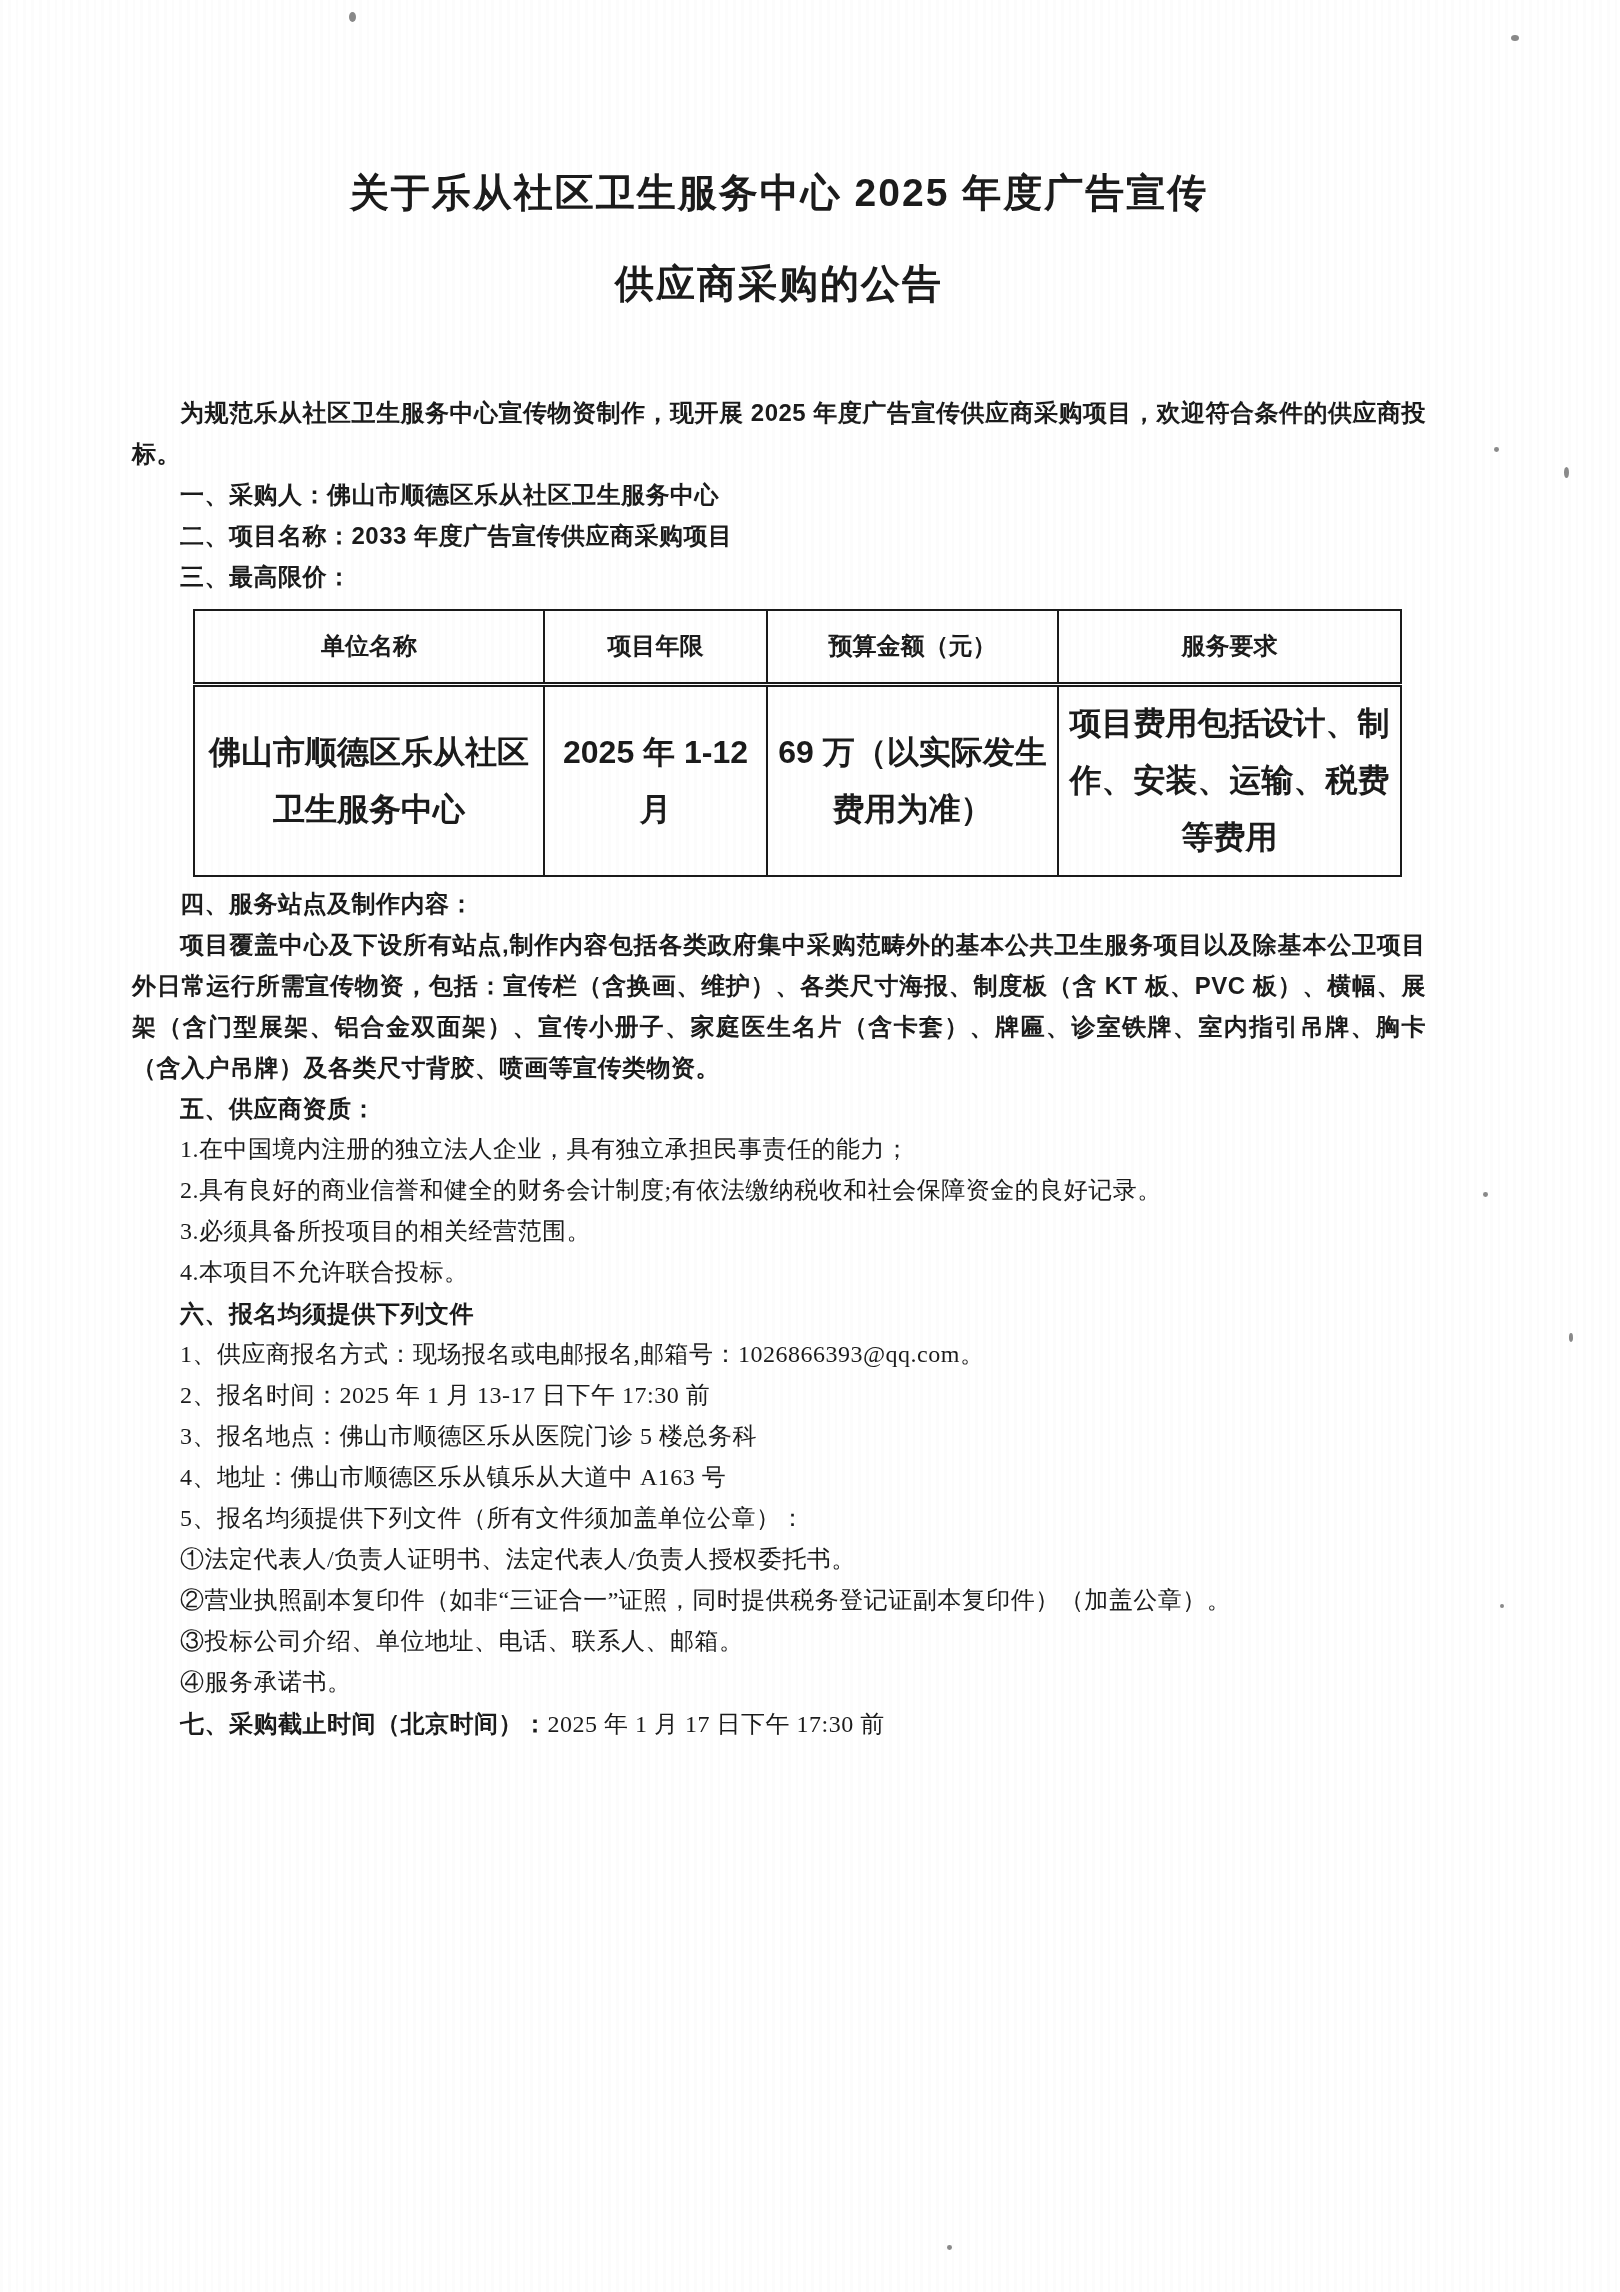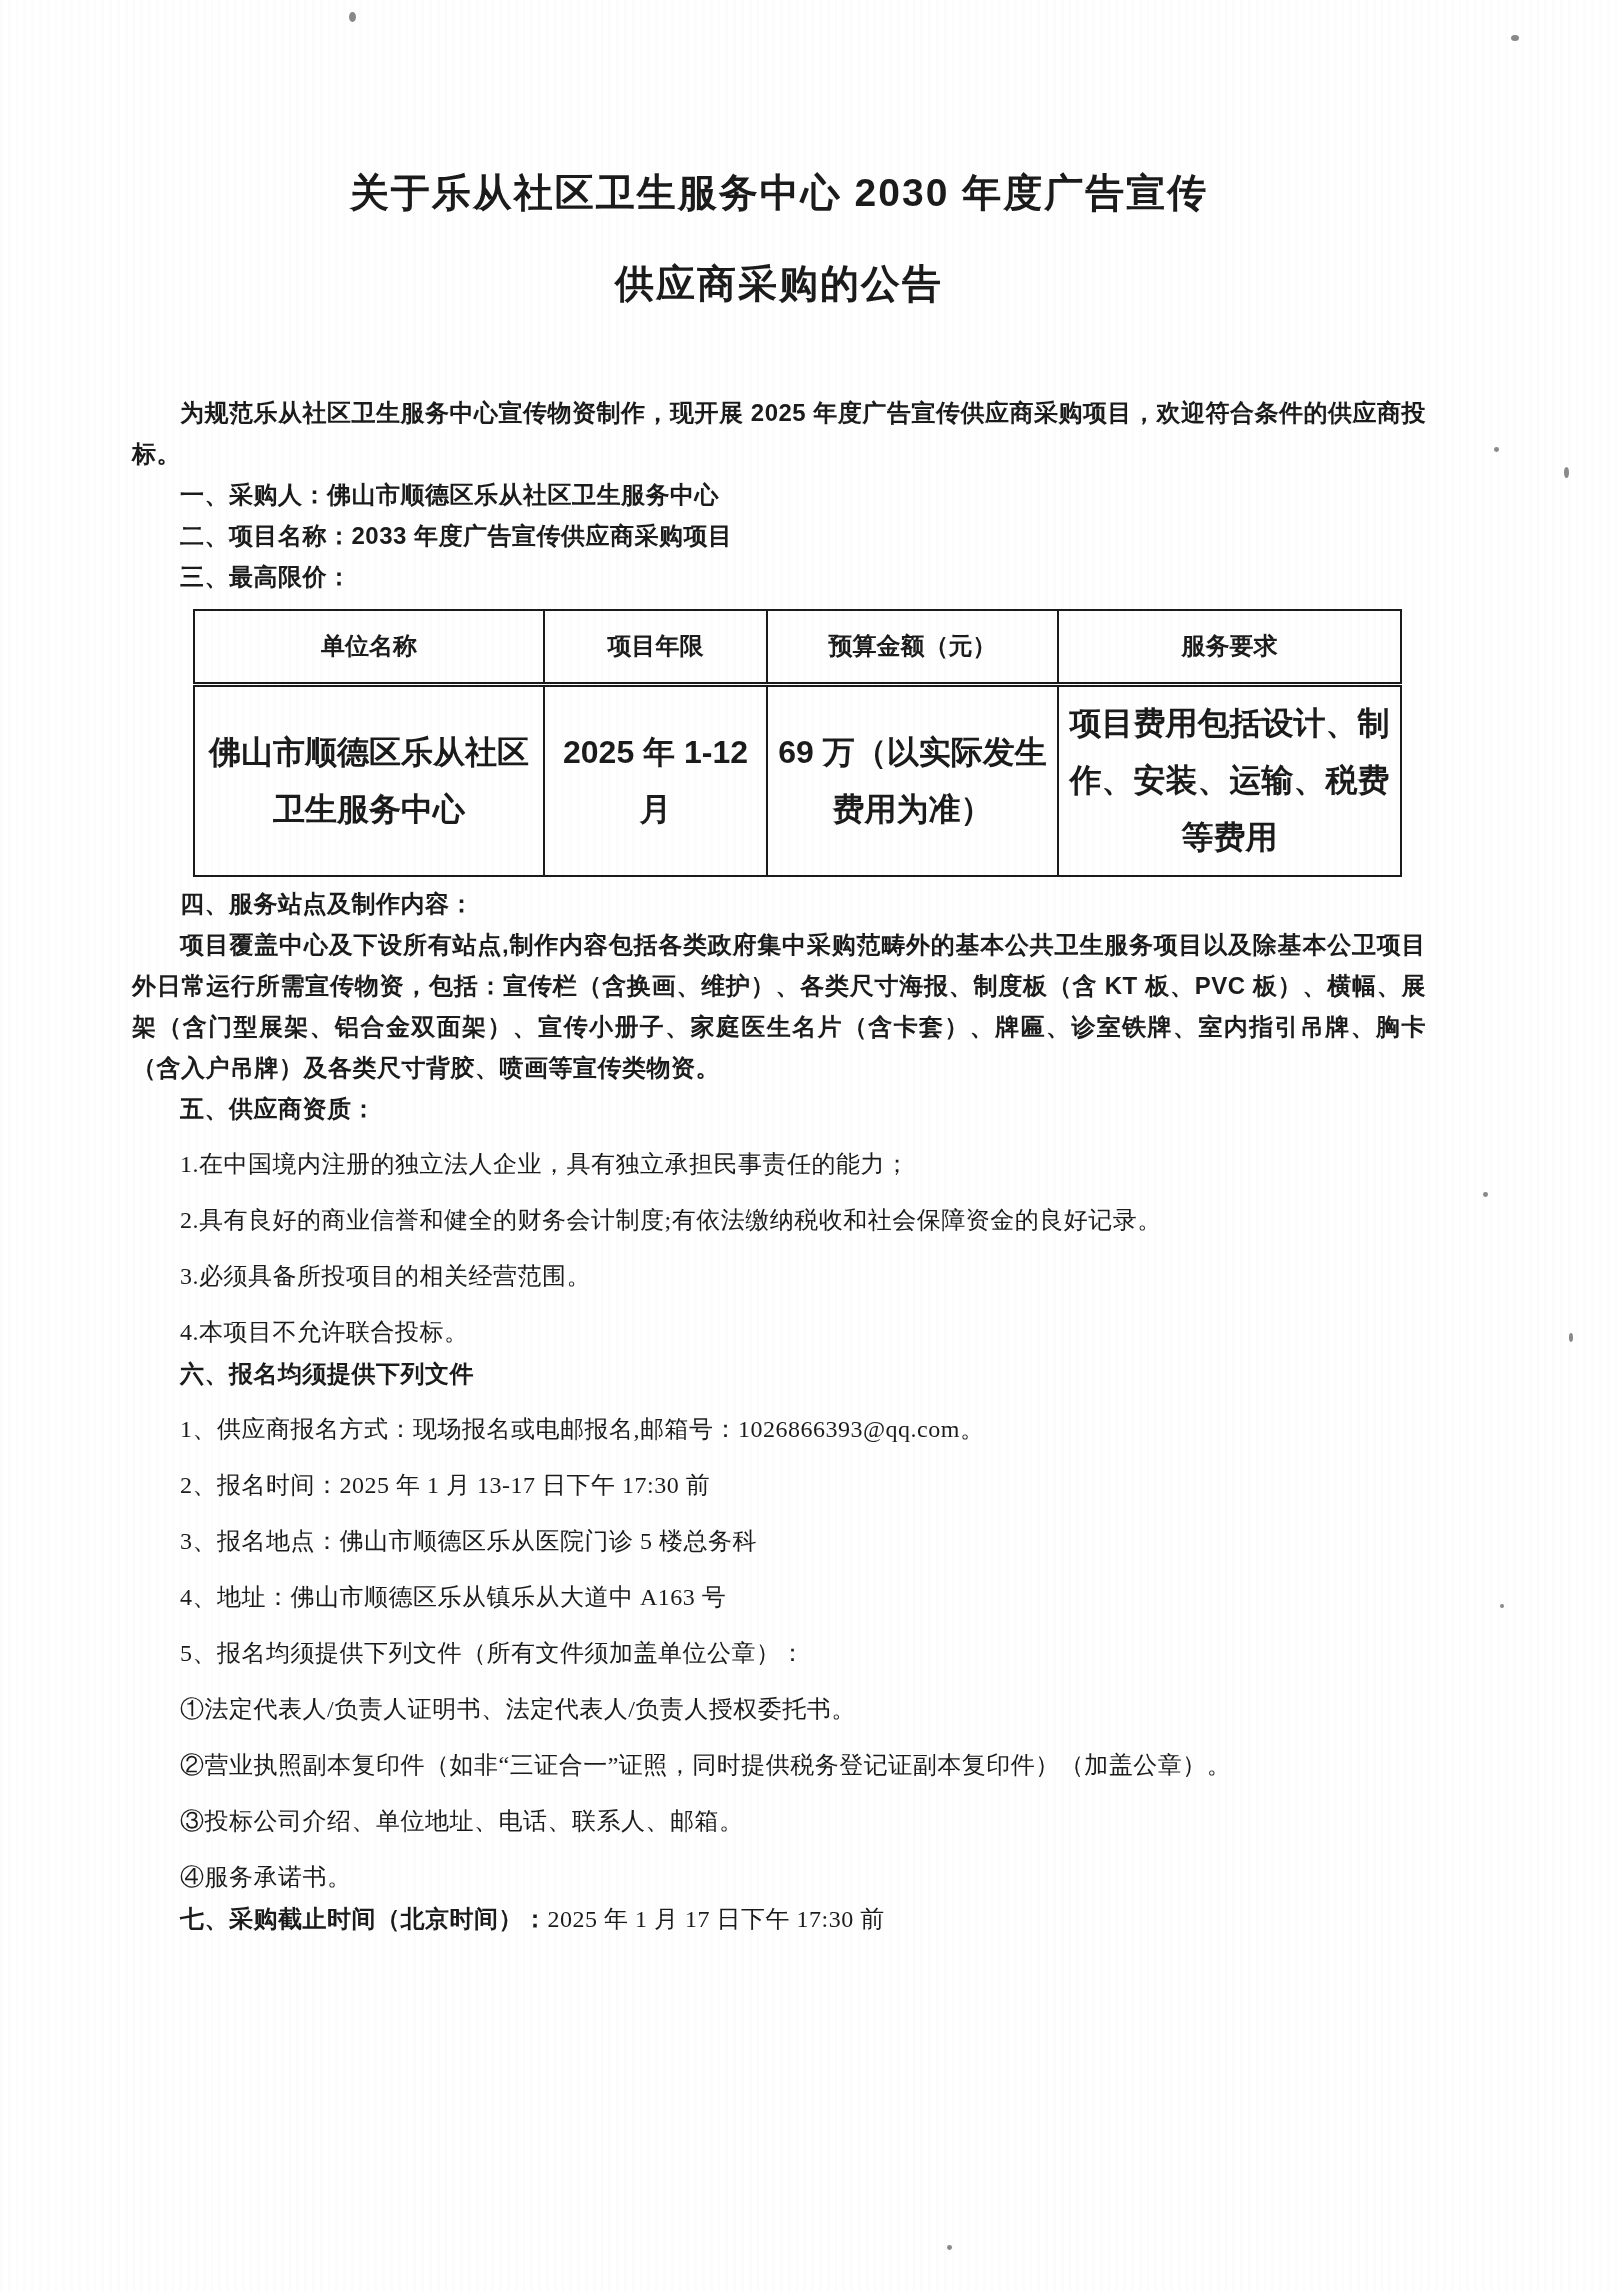--- a/index.html
+++ b/index.html
@@ -31,21 +31,21 @@
   }
   .para{
     margin:0;
     font-size:24px;
     line-height:41px;
     text-indent:2em;
     letter-spacing:0.5px;
     text-align:justify;
   }
   .bold{font-family:"Liberation Sans",sans-serif;font-weight:700;}
-  .reg{font-family:"Liberation Serif",serif;font-weight:400;margin-top:15px;}
+  .reg{font-family:"Liberation Serif",serif;font-weight:400;}
   .price-table{
     border-collapse:collapse;
     table-layout:fixed;
     width:1208px;
     margin:11.8px 0 5.9px 61px;
     border:2.9px solid #1a1a1a;
     font-family:"Liberation Sans",sans-serif;
     font-weight:700;
     text-align:center;
   }
@@ -67,21 +67,21 @@
   }
   .speck{position:absolute;background:#4a4a4a;border-radius:50%;opacity:.65;}
 </style>
 </head>
 <body>
 
 <div class="page">
   <div class="content">
 
     <div class="title-block">
-      <div class="title-line">关于乐从社区卫生服务中心 2030 年度广告宣传</div>
+      <div class="title-line">关于乐从社区卫生服务中心 2025 年度广告宣传</div>
       <div class="title-line">供应商采购的公告</div>
     </div>
 
     <p class="para bold">为规范乐从社区卫生服务中心宣传物资制作，现开展 2025 年度广告宣传供应商采购项目，欢迎符合条件的供应商投标。</p>
 
     <p class="para bold">一、采购人：佛山市顺德区乐从社区卫生服务中心</p>
     <p class="para bold">二、项目名称：2033 年度广告宣传供应商采购项目</p>
     <p class="para bold">三、最高限价：</p>
 
     <table class="price-table">

